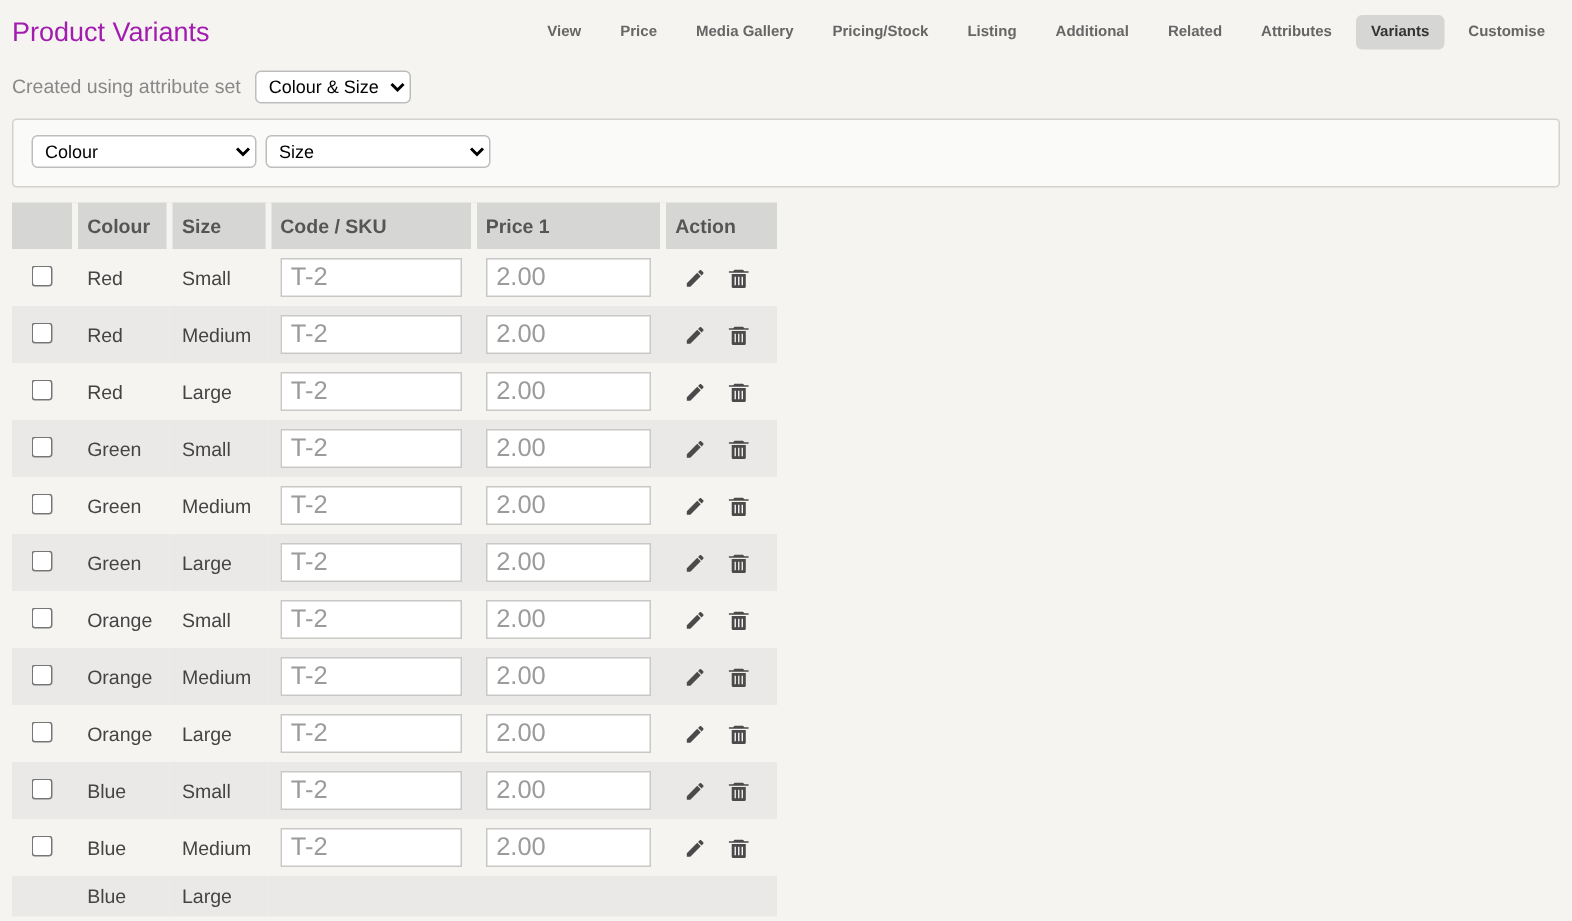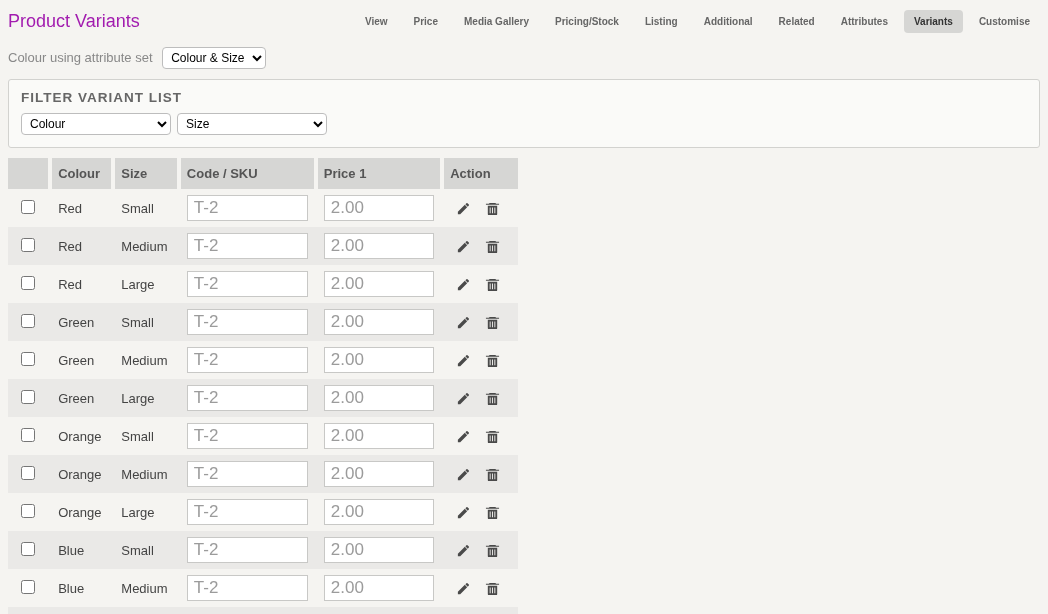--- a/index.html
+++ b/index.html
@@ -151,28 +151,27 @@
       <div class="tab">Listing</div>
       <div class="tab">Additional</div>
       <div class="tab">Related</div>
       <div class="tab">Attributes</div>
       <div class="tab active">Variants</div>
       <div class="tab">Customise</div>
     </div>
 </div>
 
 <div class="attr-set-row">
-  <span>Colour using attribute set</span>
+  <span>Created using attribute set</span>
   <select class="native">
     <option>Colour &amp; Size</option>
   </select>
 </div>
 
 <div class="filter-box">
-  <div class="filter-title">FILTER VARIANT LIST</div>
   <div class="filter-selects">
     <select>
       <option>Colour</option>
     </select>
     <select>
       <option>Size</option>
     </select>
   </div>
 </div>
 

